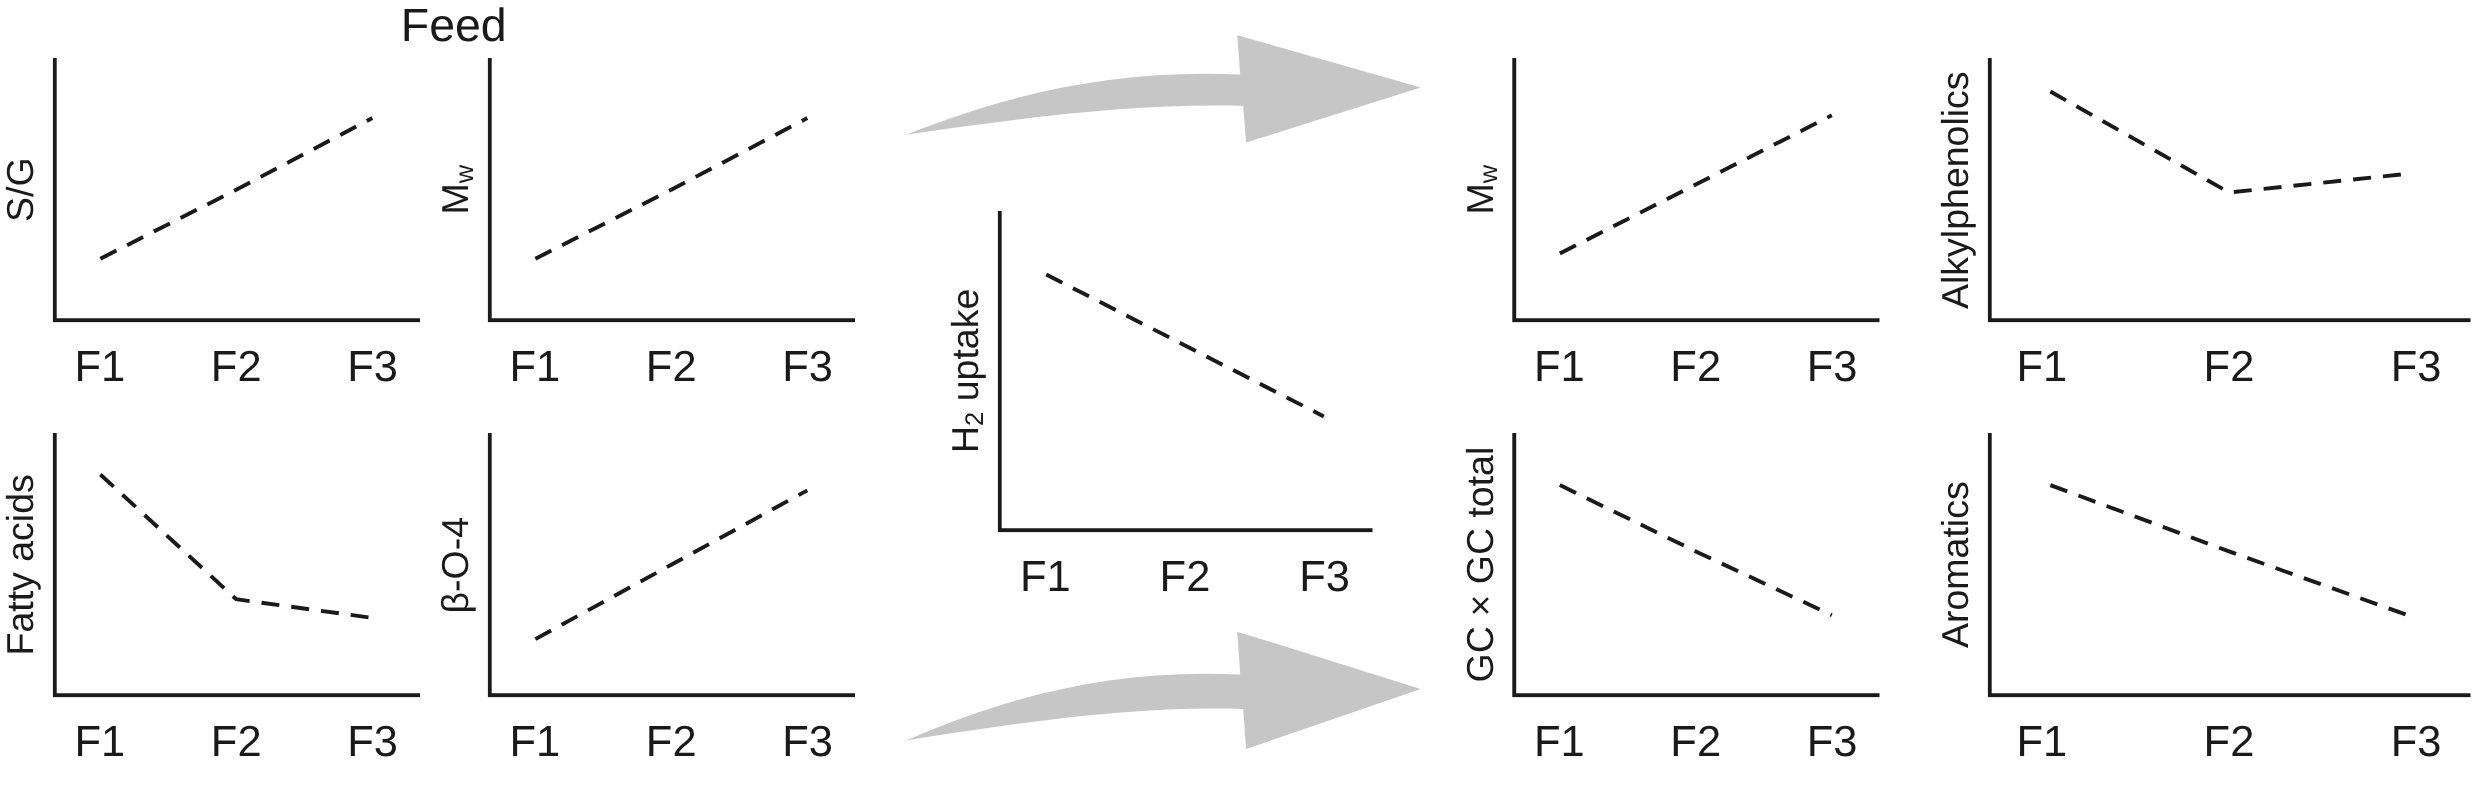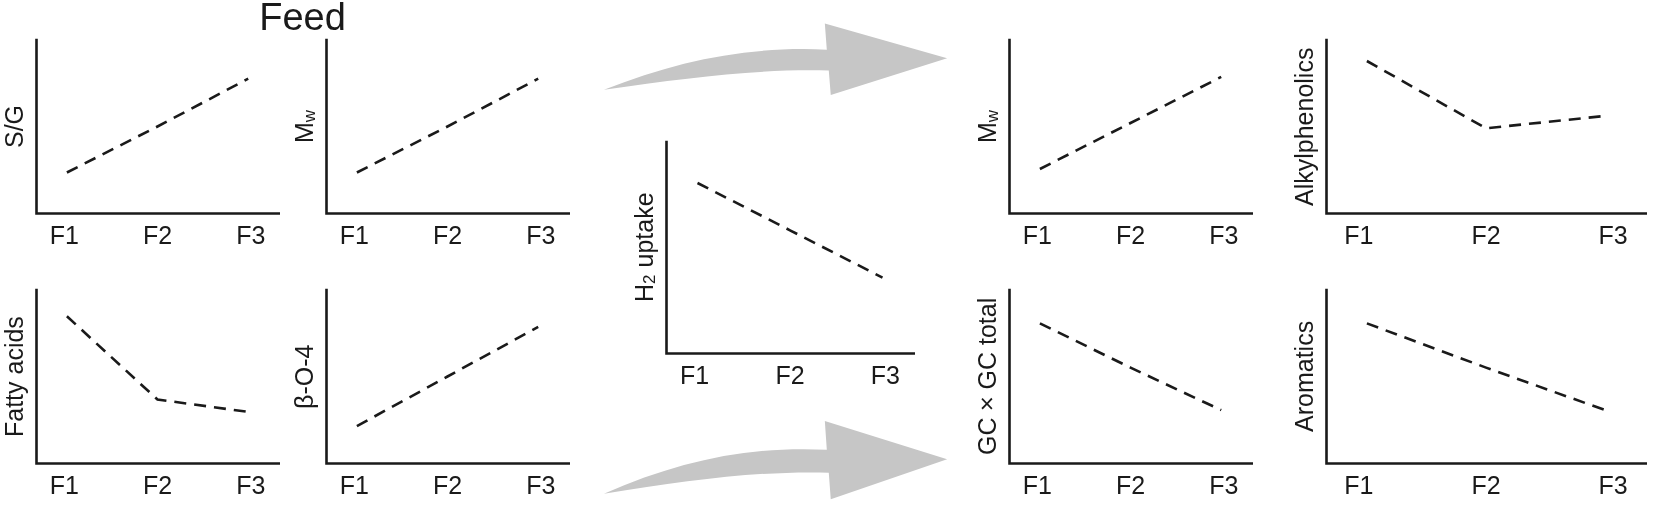--- a/index.html
+++ b/index.html
@@ -1,25 +1,25 @@
 <!DOCTYPE html>
 <html><head>
 <meta charset="utf-8">
 <style>
   html,body{margin:0;padding:0;background:#ffffff;}
   .stage{
     position:relative;width:1654px;height:532px;background:#ffffff;
     font-family:"Liberation Sans",sans-serif;color:#1a1a1a;overflow:hidden;
   }
-  .title{position:absolute;top:0;text-align:center;font-size:38px;line-height:34px;}
+  .title{position:absolute;top:0;text-align:center;font-size:31px;line-height:34px;}
   .chart{position:absolute;}
   .plot{display:block;width:100%;height:var(--ph);}
   .axis{fill:none;stroke:#1a1a1a;stroke-width:2.6;stroke-linecap:square;}
   .dline{fill:none;stroke:#1a1a1a;stroke-width:2.6;stroke-dasharray:12 8;stroke-linecap:butt;}
-  .xticks{display:flex;justify-content:space-between;padding:6px 6% 0 6%;font-size:25px;line-height:28px;}
+  .xticks{display:flex;justify-content:space-between;padding:16px 6% 0 6%;font-size:29px;line-height:28px;}
   .ylabel{
     position:absolute;left:-38px;top:0;width:36px;height:var(--ph);
     display:flex;align-items:center;justify-content:center;
     writing-mode:vertical-rl;transform:rotate(180deg);
     font-size:25px;white-space:nowrap;
   }
   .sub{font-size:0.68em;}
   .arrow{position:absolute;}
 </style>
 </head>

